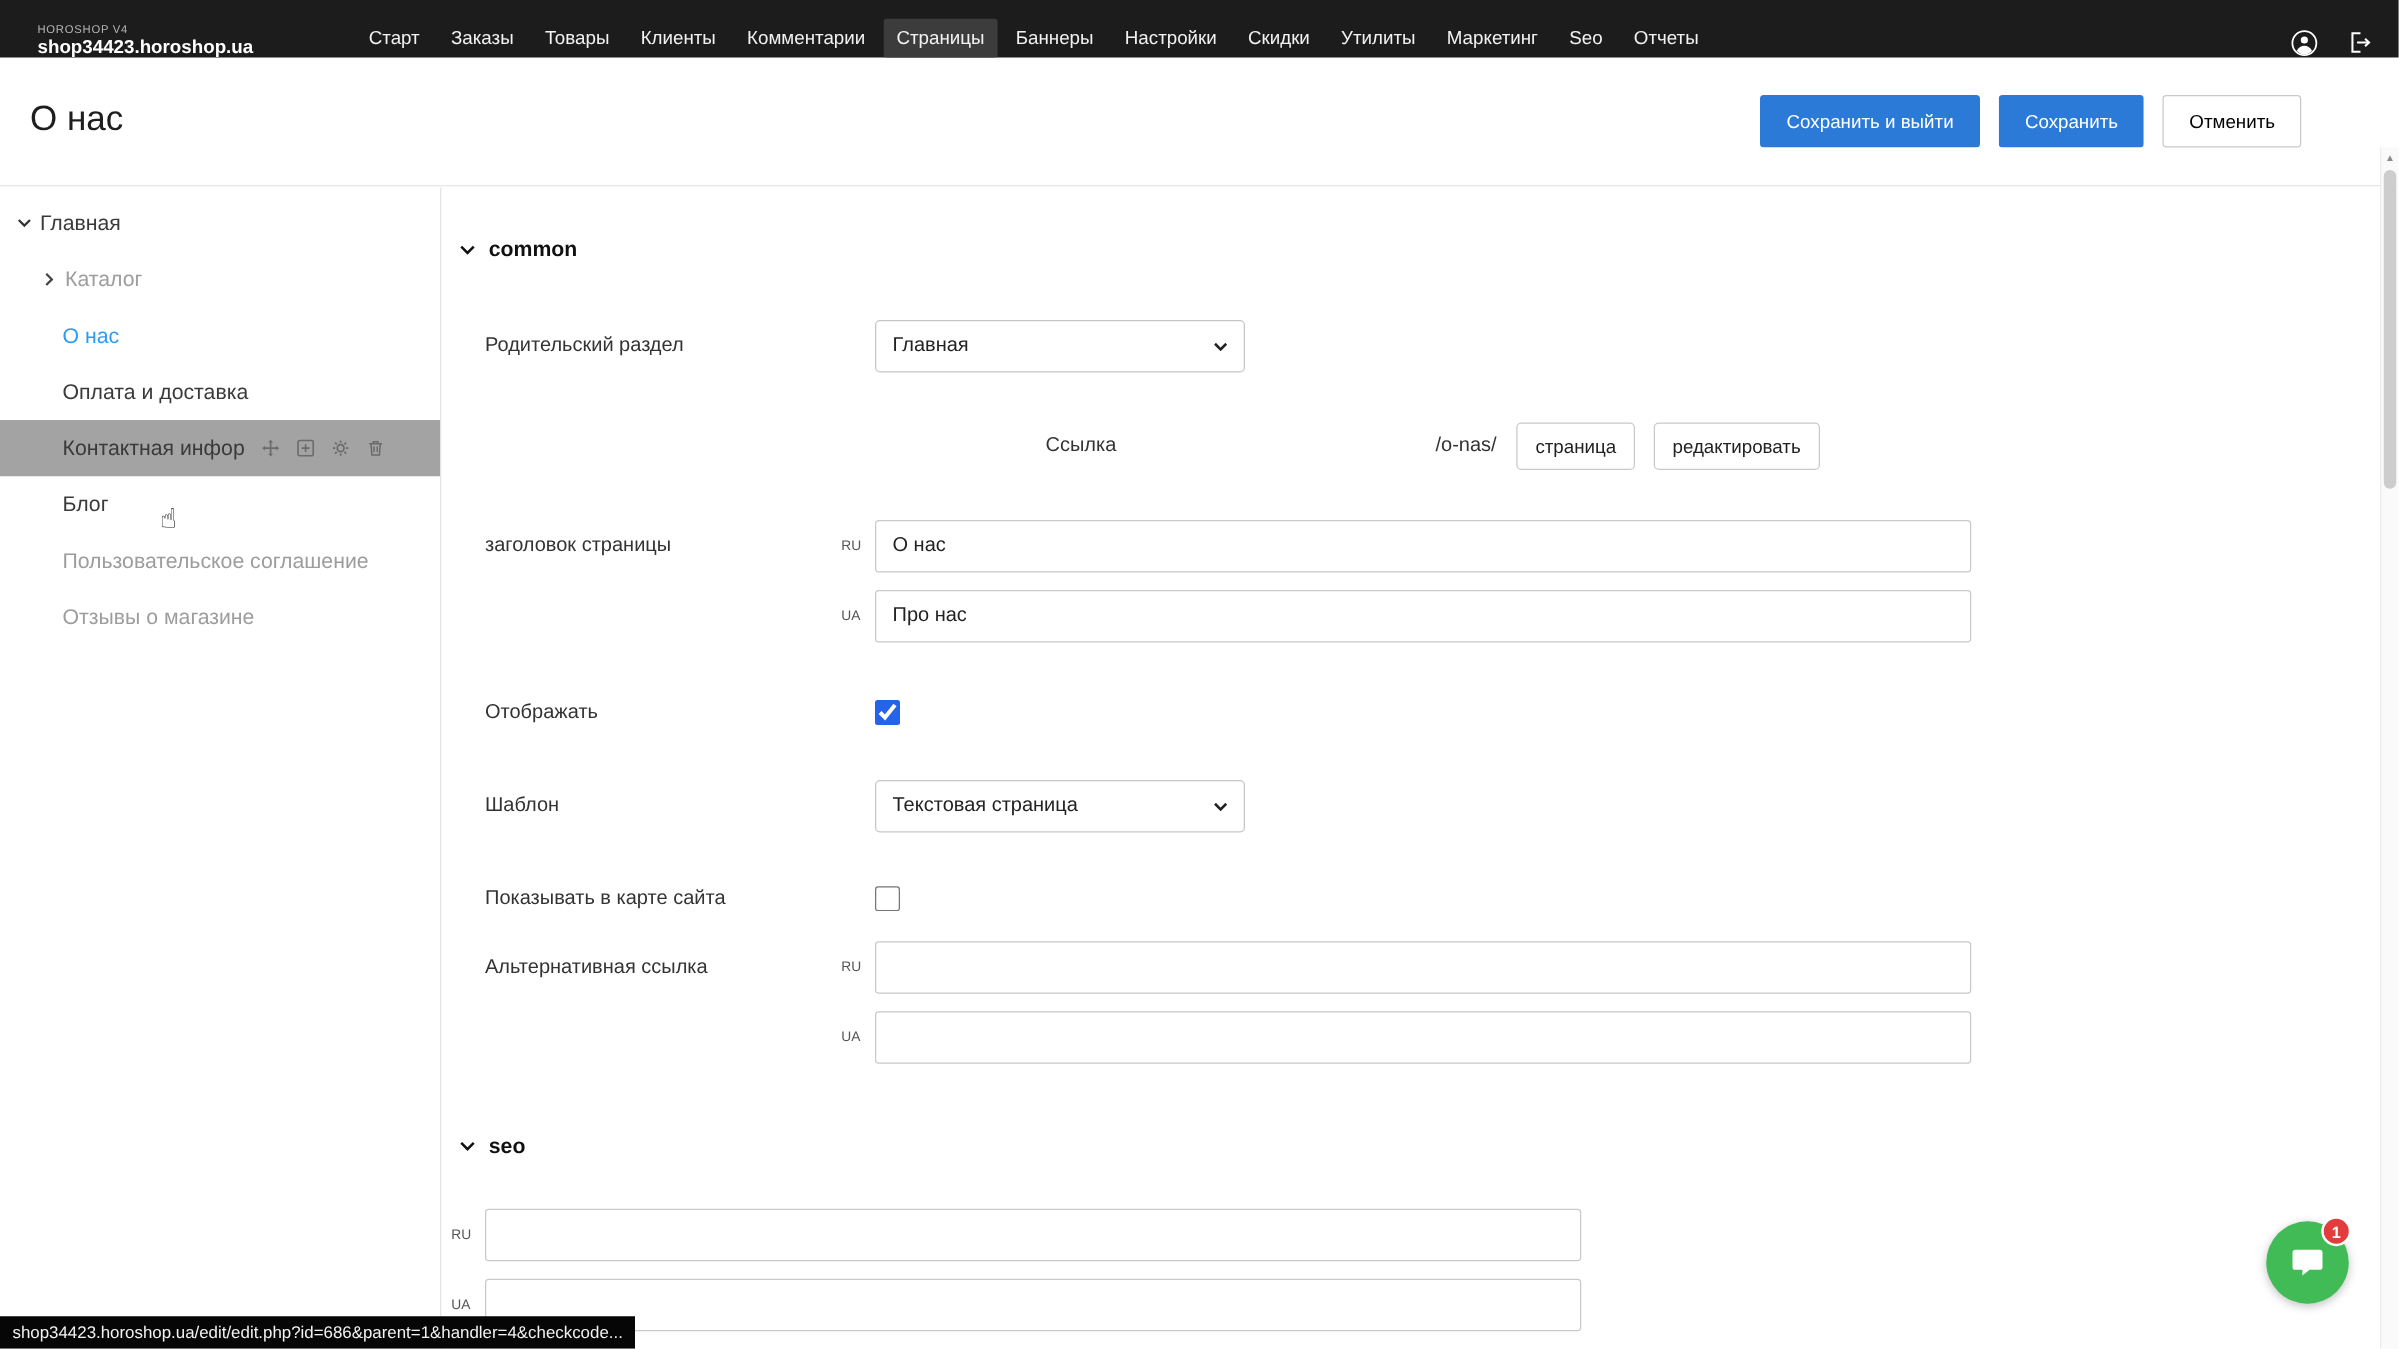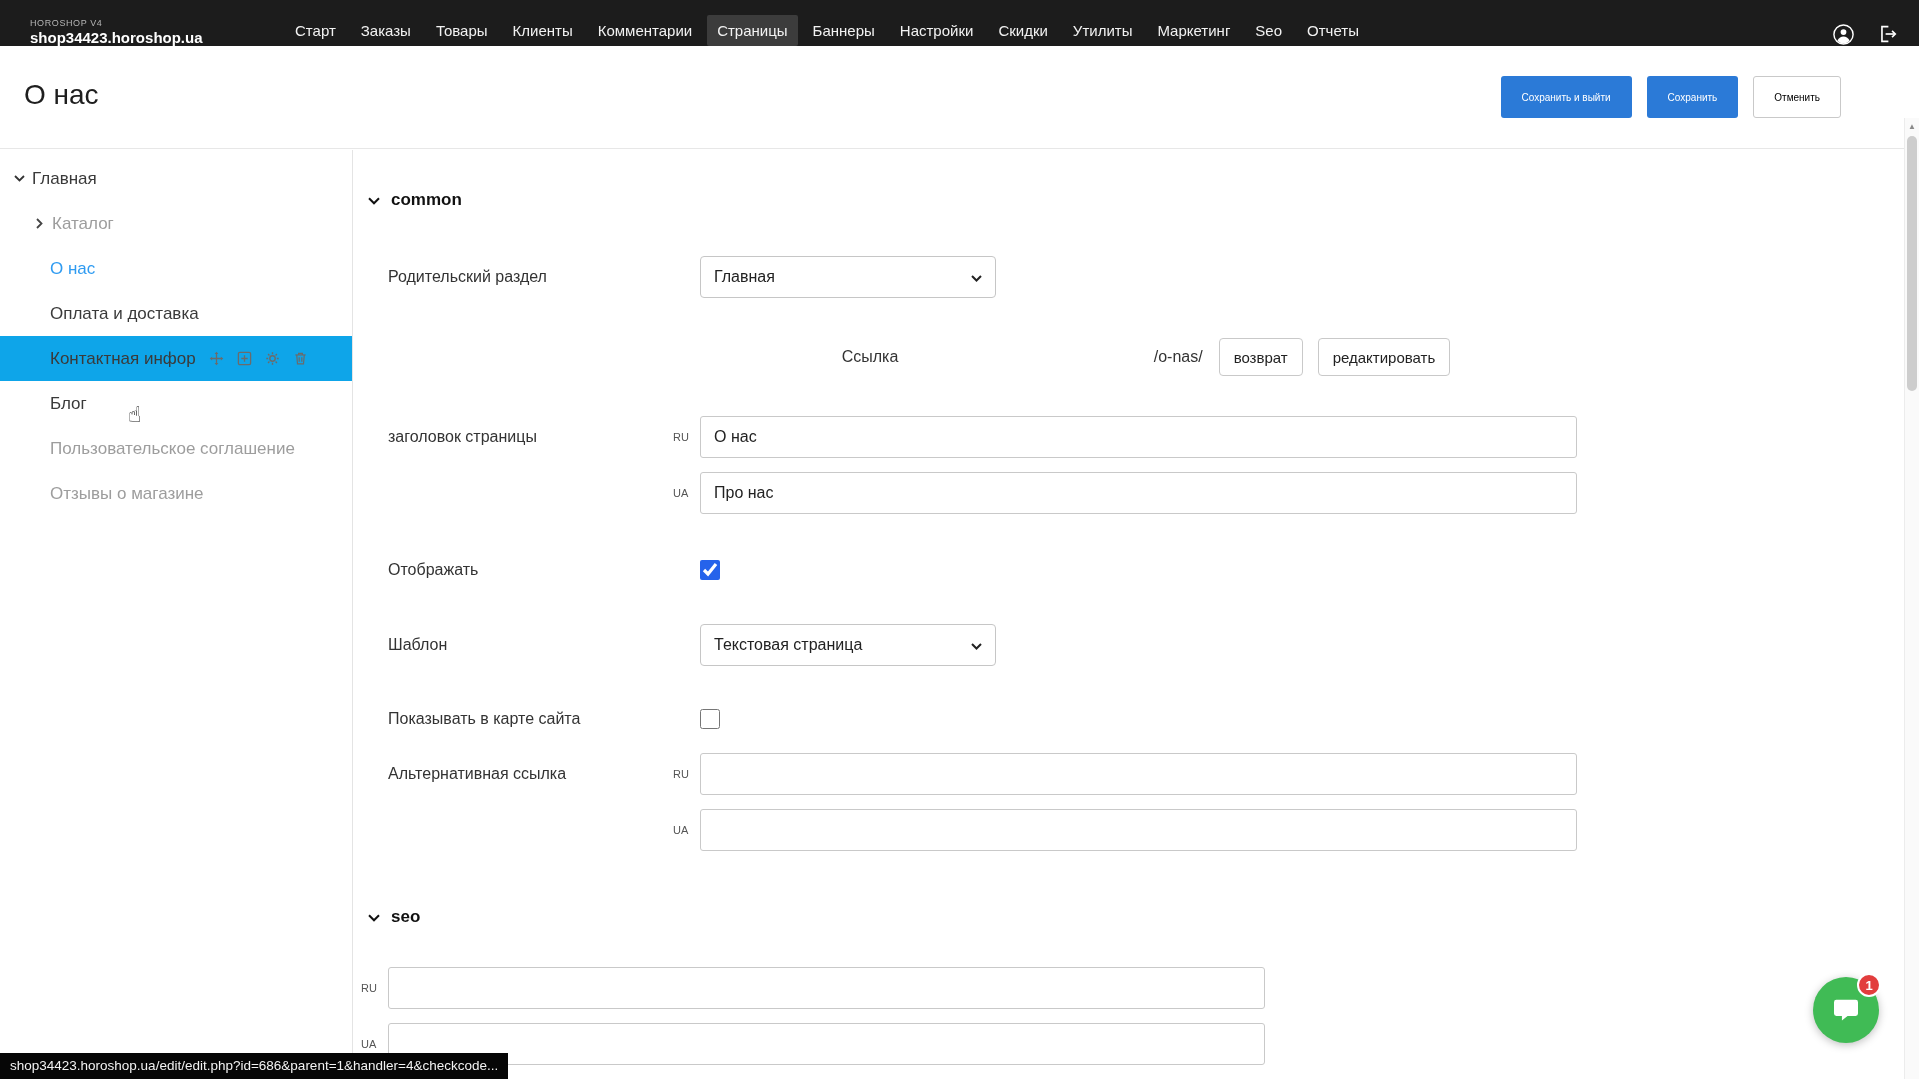--- a/index.html
+++ b/index.html
@@ -23,36 +23,36 @@
   .top-icons { margin-left:auto; margin-right:20px; display:flex; gap:20px; align-items:center; }
   .top-icons .icn { width:24px; height:24px; display:flex; align-items:center; justify-content:center; cursor:pointer; }
 
   
   .pagehead {
     position:absolute; top:46px; left:0; right:0; height:103px;
     background:#fff; border-bottom:1px solid #e7e7e7; z-index:4;
   }
   .page-title { position:absolute; left:24px; top:33px; font-size:28px; font-weight:400; color:#1e1e1e; }
   .head-buttons { position:absolute; right:78px; top:30px; display:flex; gap:15px; }
-  .btn { font-size:10px; height:42px; padding:0 20px; border-radius:3px; border:1px solid transparent; cursor:pointer; font-family:inherit; }
+  .btn { font-size:15px; height:42px; padding:0 20px; border-radius:3px; border:1px solid transparent; cursor:pointer; font-family:inherit; }
   .btn-primary { background:#2b7ad7; color:#fff; }
   .btn-plain { background:#fff; color:#000000; border-color:#c9c9c9; }
 
   
   .main { position:absolute; top:150px; left:0; right:0; bottom:0; display:flex; background:#fff; }
 
   
   .sidebar { width:353px; flex-shrink:0; border-right:1px solid #e4e4e4; padding-top:6px; position:relative; }
   .tree-item { height:45px; display:flex; align-items:center; font-size:17px; color:#3a3a3a; cursor:pointer; padding-left:10px; }
   .tree-item .chev { width:18px; display:inline-flex; justify-content:center; margin-right:4px; color:#444; flex-shrink:0; }
   .tree-item.lvl1 { padding-left:50px; }
   .tree-item.lvl1.haschev { padding-left:30px; }
   .tree-item.selected { color:#2f9bf1; }
   .tree-item.muted { color:#9d9d9d; }
-  .tree-item.hovered { background:#0ea5e9; }
+  .tree-item.hovered { background:#a3a3a3; }
   .row-icons { display:flex; gap:10px; margin-left:12px; align-items:center; }
   .row-icons .ric { width:18px; height:18px; display:flex; align-items:center; justify-content:center; cursor:pointer; }
   .cursor-hand { position:absolute; left:128px; top:252px; font-size:22px; color:#111; text-shadow:0 0 2px #fff; pointer-events:none; }
 
   
   .content { flex:1; padding-left:15px; overflow:hidden; position:relative; }
   .section-head { display:flex; align-items:center; gap:11px; margin-top:40px; cursor:pointer; }
   .section-head .title { font-size:17px; font-weight:bold; color:#111; }
   .form-row { display:flex; align-items:center; padding-left:20px; }
   .form-row.top-align { align-items:flex-start; }
@@ -232,21 +232,21 @@
           <svg width="11" height="7" viewBox="0 0 11 7">
               <path d="M1 1l4.5 4.5L10 1" stroke="#222" stroke-width="2" fill="none"></path>
             </svg>
         </span>
       </div>
     </div>
 
     <div class="form-row" style="margin-top:40px;justify-content:center;">
       <div class="form-label">Ссылка</div>
       <span class="link-path">/o-nas/</span>
-      <button class="btn-small">возврат</button>
+      <button class="btn-small">страница</button>
       <button class="btn-small">редактировать</button>
     </div>
 
     <div class="form-row top-align" style="margin-top:40px;">
       <div class="form-label lbl-center">заголовок страницы</div>
       <div class="stack">
         <div class="input-line">
           <span class="lang">RU</span>
           <input class="text-input" type="text" value="О нас" style="">
         </div>

